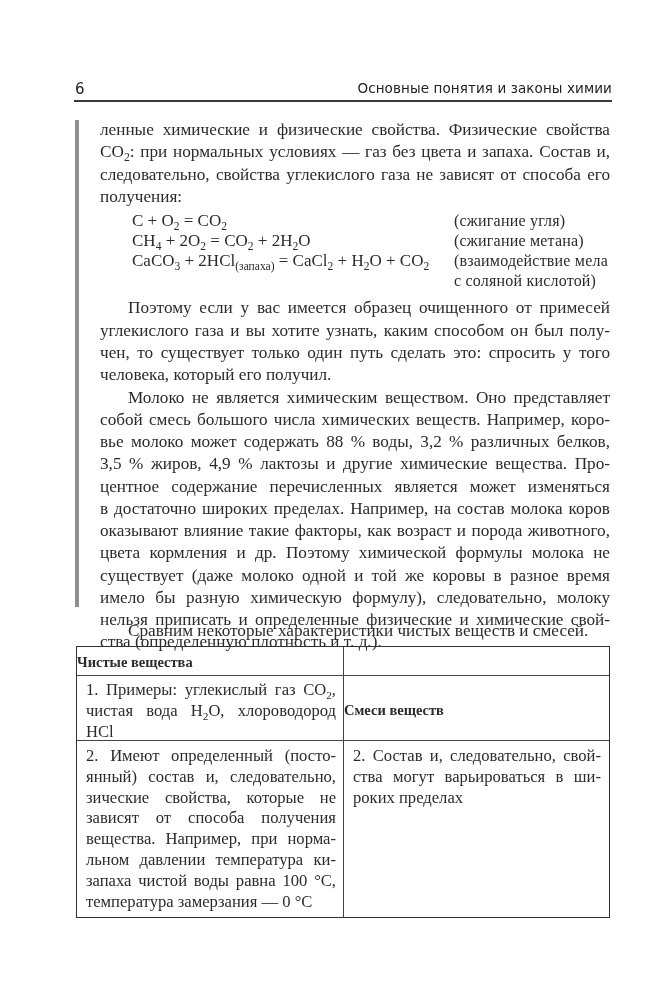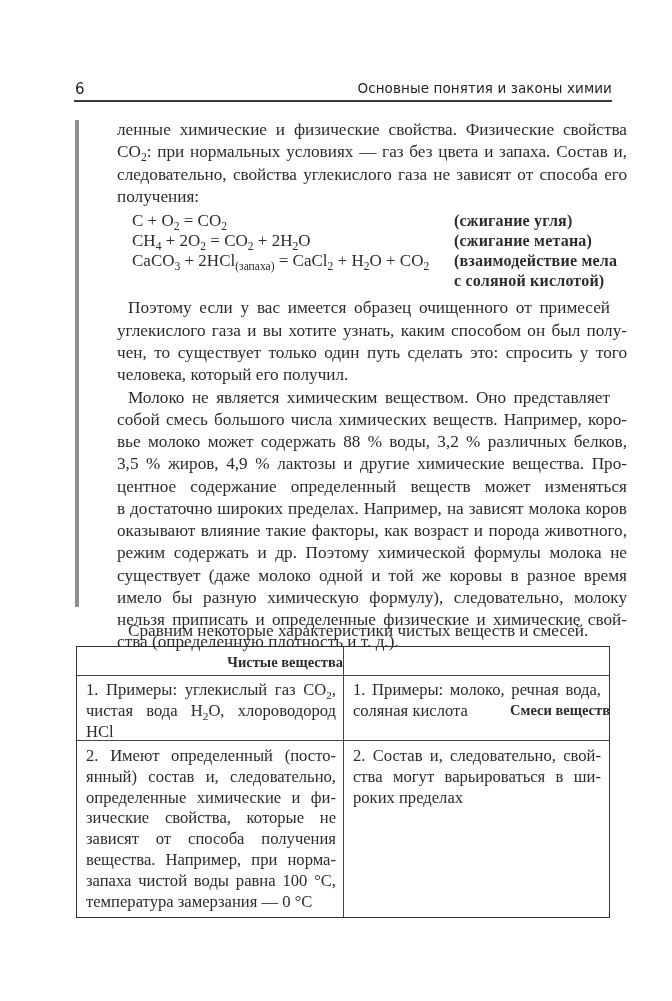--- a/index.html
+++ b/index.html
@@ -43,21 +43,21 @@
     .margin-bar {
       position: absolute;
       left: 75px;
       top: 120px;
       width: 4px;
       height: 487px;
       background: #8f8f8f;
     }
     .line {
       position: absolute;
-      left: 117px;
+      left: 100px;
       width: 510px;
       font-size: 17.2px;
       line-height: 22px;
       white-space: nowrap;
       text-align: justify;
       text-align-last: justify;
     }
     .line.last { text-align-last: left; }
     .line.indent { left: 128px; width: 482px; }
     sub { font-size: 0.68em; vertical-align: -0.32em; line-height: 0; }
@@ -68,39 +68,38 @@
       line-height: 20px;
       white-space: nowrap;
     }
     .eq-note {
       position: absolute;
       left: 454px;
       font-size: 16px;
       line-height: 20px;
       white-space: nowrap;
       letter-spacing: 0.2px;
-      font-weight: bold;
     }
     .tbl {
       position: absolute;
       left: 76px;
       top: 646px;
       width: 534px;
       height: 272px;
       border: 1.5px solid #333;
       box-sizing: border-box;
     }
     .hline { position: absolute; left: 0; right: 0; height: 1px; background: #444; }
     .vline { position: absolute; top: 0; bottom: 0; width: 1.2px; background: #444; left: 266px; }
     .th {
       position: absolute;
       top: 7px;
       font-weight: bold;
       font-size: 14.5px;
-      text-align: right;
+      text-align: left;
     }
     .cell {
       position: absolute;
       font-size: 16.6px;
       line-height: 20.8px;
     }
     .cell .cl {
       display: block;
       white-space: nowrap;
       text-align: justify;
@@ -139,24 +138,24 @@
   <div class="line" style="top:320px">углекислого газа и вы хотите узнать, каким способом он был полу-</div>
   <div class="line" style="top:342px">чен, то существует только один путь сделать это: спросить у того</div>
   <div class="line last" style="top:364px">человека, который его получил.</div>
 </div>
 
 <div>
   <div class="line indent" style="top:387px">Молоко не является химическим веществом. Оно представляет</div>
   <div class="line" style="top:409px">собой смесь большого числа химических веществ. Например, коро-</div>
   <div class="line" style="top:431px">вье молоко может содержать 88 % воды, 3,2 % различных белков,</div>
   <div class="line" style="top:453px">3,5 % жиров, 4,9 % лактозы и другие химические вещества. Про-</div>
-  <div class="line" style="top:476px">центное содержание определенный веществ может изменяться</div>
-  <div class="line" style="top:498px">в достаточно широких пределах. Например, на зависят молока коров</div>
+  <div class="line" style="top:476px">центное содержание перечисленных является может изменяться</div>
+  <div class="line" style="top:498px">в достаточно широких пределах. Например, на состав молока коров</div>
   <div class="line" style="top:520px">оказывают влияние такие факторы, как возраст и порода животного,</div>
-  <div class="line" style="top:542px">режим содержать и др. Поэтому химической формулы молока не</div>
+  <div class="line" style="top:542px">цвета кормления и др. Поэтому химической формулы молока не</div>
   <div class="line" style="top:565px">существует (даже молоко одной и той же коровы в разное время</div>
   <div class="line" style="top:587px">имело бы разную химическую формулу), следовательно, молоку</div>
   <div class="line" style="top:609px">нельзя приписать и определенные физические и химические свой-</div>
   <div class="line last" style="top:631px">ства (определенную плотность и т. д.).</div>
 </div>
 
 <div class="line indent last" style="top:620px; left:128px;">Сравним некоторые характеристики чистых веществ и смесей.</div>
 
 <div class="tbl">
   <div class="vline"></div>
@@ -164,32 +163,28 @@
   <div class="hline" style="top:93px"></div>
 
   <div class="th" style="left:0; width:266px;">Чистые вещества</div>
   <div class="th" style="left:267px; width:266px;margin-top:48px;">Смеси веществ</div>
 
   <div class="cell" style="left:9px; top:33px; width:250px;">
       <span class="cl">1. Примеры: углекислый газ CO<sub>2</sub>,</span>
       <span class="cl">чистая вода H<sub>2</sub>O, хлороводород</span>
       <span class="cl last">HCl</span>
     </div>
-  <div class="cell" style="left:276px; top:33px; width:248px;">
-      <span class="cl">1. Примеры: молоко, речная вода,</span>
-      <span class="cl last">соляная кислота</span>
-    </div>
 
   <div class="cell" style="left:9px; top:99px; width:250px;">
       <span class="cl">2. Имеют определенный (посто-</span>
       <span class="cl">янный) состав и, следовательно,</span>
-      <span class="cl">определенные химические и фи-</span>
       <span class="cl">зические свойства, которые не</span>
       <span class="cl">зависят от способа получения</span>
       <span class="cl">вещества. Например, при норма-</span>
+      <span class="cl">льном давлении температура ки-</span>
       <span class="cl">запаха чистой воды равна 100 °C,</span>
       <span class="cl last">температура замерзания — 0 °C</span>
     </div>
   <div class="cell" style="left:276px; top:99px; width:248px;">
       <span class="cl">2. Состав и, следовательно, свой-</span>
       <span class="cl">ства могут варьироваться в ши-</span>
       <span class="cl last">роких пределах</span>
     </div>
 </div>
 

